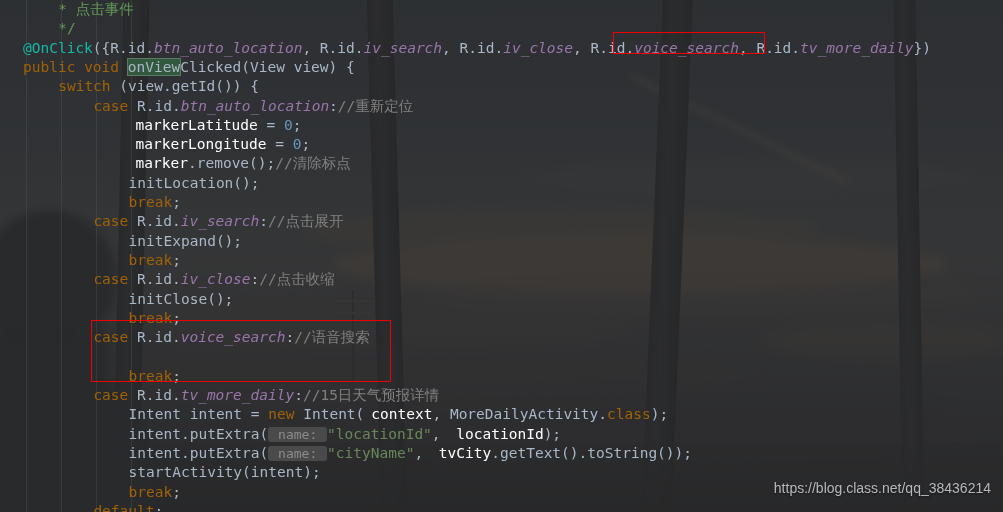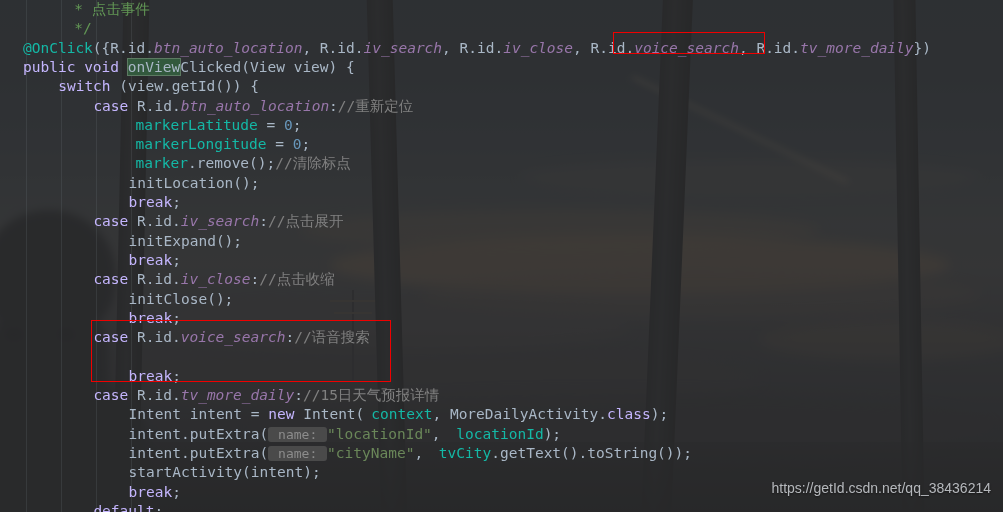--- a/index.html
+++ b/index.html
@@ -88,28 +88,28 @@
     letter-spacing: 0px;
   }
   .ln {
     position: absolute;
     left: 23px;
     height: 19.3px;
     white-space: pre;
   }
 
   
-  .kw   { color: #c4b5fd; }
+  .kw   { color: #a16207; }
   .txt  { color: #a9b7c6; }
   .fld  { color: #9876aa; font-style: italic; }
-  .fldn { color: #14b8a6; padding-left: 7px; }
+  .fldn { color: #ffffff; padding-left: 7px; }
   .num  { color: #6897bb; }
   .str  { color: #6a8759; }
   .cmt  { color: #808080; }
-  .doc  { color: #629755; margin-left: 16px; }
+  .doc  { color: #629755; }
   .anno { color: #14b8a6; }
 
   
   .hint {
     color: #8c8c8c;
     background: #4a4a4a;
     border-radius: 3px;
     padding: 0 2px;
     font-size: 13px;
   }
@@ -184,15 +184,15 @@
   <div class="guide" style="left:96px;"></div>
   <div class="guide" style="left:131px;"></div>
 
   <div id="code"><div class="ln" style="top: 0px; padding-left: 35.2px;"><span class="doc">* 点击事件</span></div><div class="ln" style="top: 19.3px; padding-left: 35.2px;"><span class="doc">*/</span></div><div class="ln" style="top: 38.6px; padding-left: 0px;"><span class="anno">@OnClick</span><span class="txt">({</span><span class="txt">R.id.</span><span class="fld">btn_auto_location</span><span class="txt">, </span><span class="txt">R.id.</span><span class="fld">iv_search</span><span class="txt">, </span><span class="txt">R.id.</span><span class="fld">iv_close</span><span class="txt">, </span><span class="txt">R.id.</span><span class="fld">voice_search</span><span class="txt">, </span><span class="txt">R.id.</span><span class="fld">tv_more_daily</span><span class="txt">})</span></div><div class="ln" style="top: 57.9px; padding-left: 0px;"><span class="kw">public</span><span class="txt"> </span><span class="kw">void</span><span class="txt"> </span><span class="sel">onView</span><span class="txt">Clicked</span><span class="txt">(View view) {</span></div><div class="ln" style="top: 77.2px; padding-left: 35.2px;"><span class="kw">switch</span><span class="txt"> (view.getId()) {</span></div><div class="ln" style="top: 96.5px; padding-left: 70.4px;"><span class="kw">case</span><span class="txt"> R.id.</span><span class="fld">btn_auto_location</span><span class="txt">:</span><span class="cmt">//重新定位</span></div><div class="ln" style="top: 115.8px; padding-left: 105.6px;"><span class="fldn">markerLatitude</span><span class="txt"> = </span><span class="num">0</span><span class="txt">;</span></div><div class="ln" style="top: 135.1px; padding-left: 105.6px;"><span class="fldn">markerLongitude</span><span class="txt"> = </span><span class="num">0</span><span class="txt">;</span></div><div class="ln" style="top: 154.4px; padding-left: 105.6px;"><span class="fldn">marker</span><span class="txt">.remove();</span><span class="cmt">//清除标点</span></div><div class="ln" style="top: 173.7px; padding-left: 105.6px;"><span class="txt">initLocation();</span></div><div class="ln" style="top: 193px; padding-left: 105.6px;"><span class="kw">break</span><span class="txt">;</span></div><div class="ln" style="top: 212.3px; padding-left: 70.4px;"><span class="kw">case</span><span class="txt"> R.id.</span><span class="fld">iv_search</span><span class="txt">:</span><span class="cmt">//点击展开</span></div><div class="ln" style="top: 231.6px; padding-left: 105.6px;"><span class="txt">initExpand();</span></div><div class="ln" style="top: 250.9px; padding-left: 105.6px;"><span class="kw">break</span><span class="txt">;</span></div><div class="ln" style="top: 270.2px; padding-left: 70.4px;"><span class="kw">case</span><span class="txt"> R.id.</span><span class="fld">iv_close</span><span class="txt">:</span><span class="cmt">//点击收缩</span></div><div class="ln" style="top: 289.5px; padding-left: 105.6px;"><span class="txt">initClose();</span></div><div class="ln" style="top: 308.8px; padding-left: 105.6px;"><span class="kw">break</span><span class="txt">;</span></div><div class="ln" style="top: 328.1px; padding-left: 70.4px;"><span class="kw">case</span><span class="txt"> R.id.</span><span class="fld">voice_search</span><span class="txt">:</span><span class="cmt">//语音搜索</span></div><div class="ln" style="top: 347.4px; padding-left: 0px;"></div><div class="ln" style="top: 366.7px; padding-left: 105.6px;"><span class="kw">break</span><span class="txt">;</span></div><div class="ln" style="top: 386px; padding-left: 70.4px;"><span class="kw">case</span><span class="txt"> R.id.</span><span class="fld">tv_more_daily</span><span class="txt">:</span><span class="cmt">//15日天气预报详情</span></div><div class="ln" style="top: 405.3px; padding-left: 105.6px;"><span class="txt">Intent intent = </span><span class="kw">new</span><span class="txt"> Intent(</span><span class="fldn">context</span><span class="txt">, MoreDailyActivity.</span><span class="kw">class</span><span class="txt">);</span></div><div class="ln" style="top: 424.6px; padding-left: 105.6px;"><span class="txt">intent.putExtra(</span><span class="hint"> name: </span><span class="str">"locationId"</span><span class="txt">, </span><span class="fldn">locationId</span><span class="txt">);</span></div><div class="ln" style="top: 443.9px; padding-left: 105.6px;"><span class="txt">intent.putExtra(</span><span class="hint"> name: </span><span class="str">"cityName"</span><span class="txt">, </span><span class="fldn">tvCity</span><span class="txt">.getText().toString());</span></div><div class="ln" style="top: 463.2px; padding-left: 105.6px;"><span class="txt">startActivity(intent);</span></div><div class="ln" style="top: 482.5px; padding-left: 105.6px;"><span class="kw">break</span><span class="txt">;</span></div><div class="ln" style="top: 501.8px; padding-left: 70.4px;"><span class="kw">default</span><span class="txt">:</span></div></div>
 
   <div id="annos">
       <div class="annobox" style="left: 613px; top: 32px; width: 152px; height: 22px;"></div>
       <div class="annobox" style="left: 91px; top: 320px; width: 300px; height: 62px;"></div>
     </div>
 
-  <div id="watermark">https://getId.csdn.net/qq_38436214</div>
+  <div id="watermark">https://blog.class.net/qq_38436214</div>
 
 </div>
 
 </body></html>

